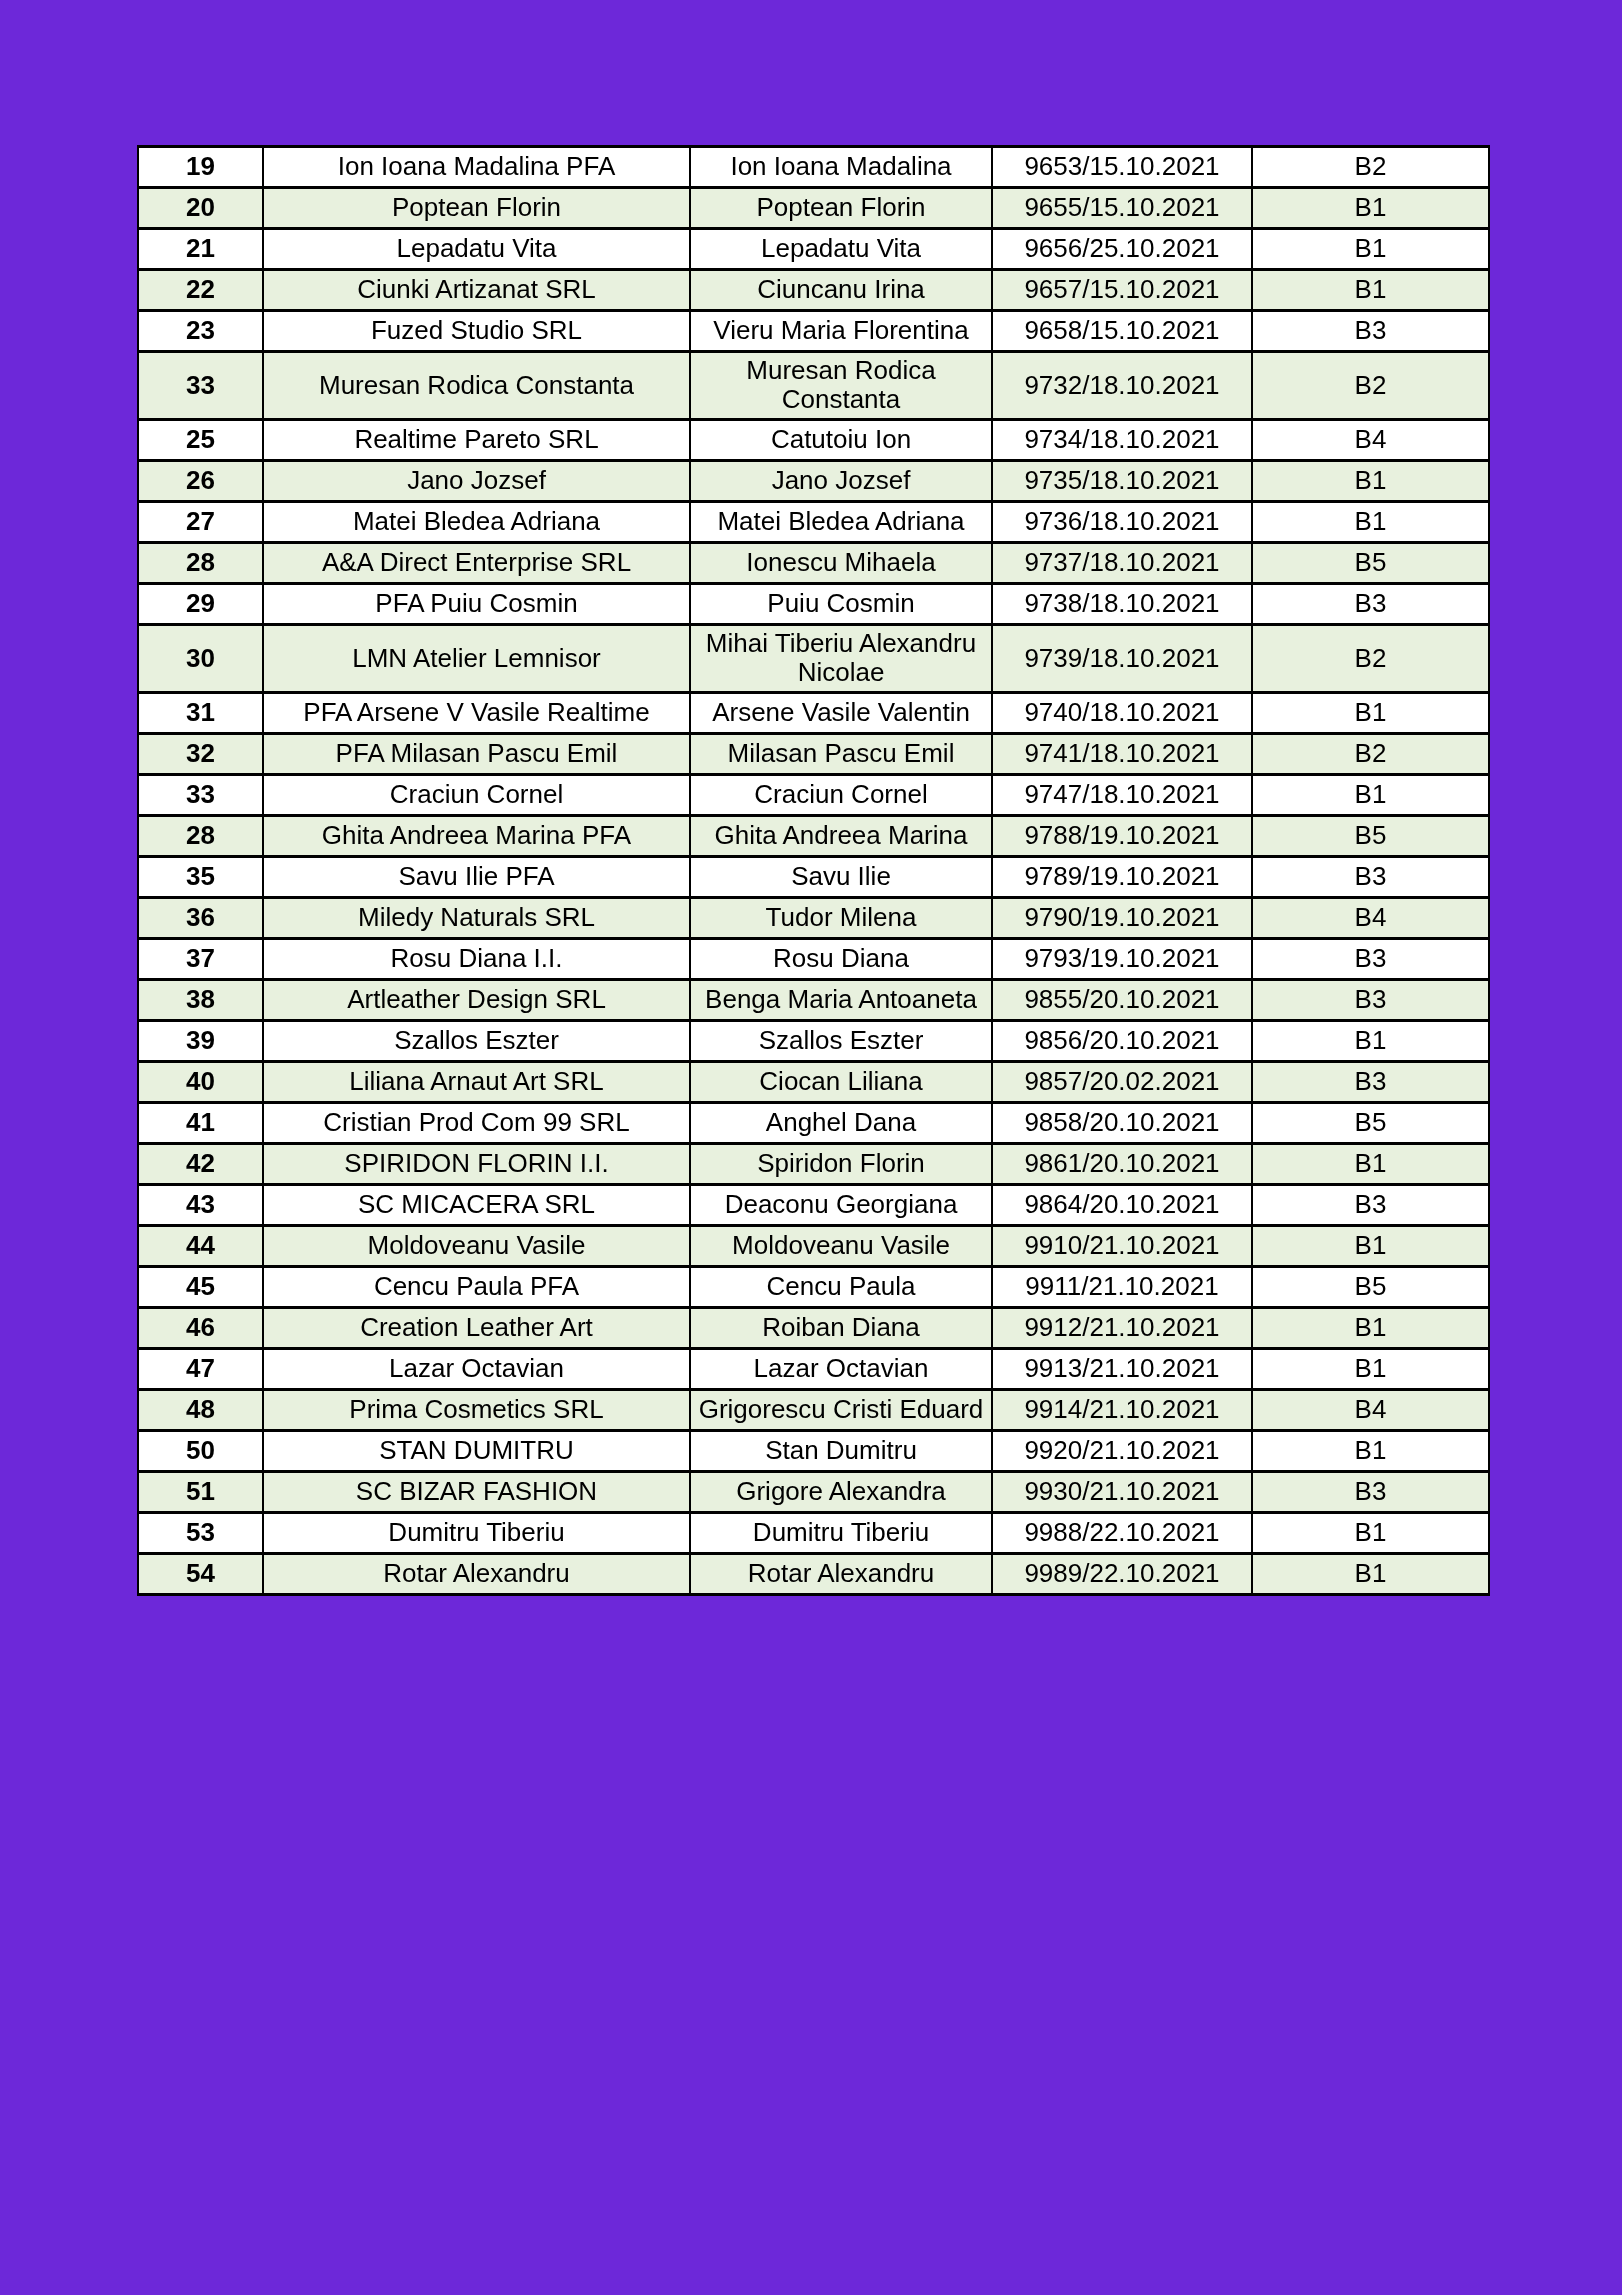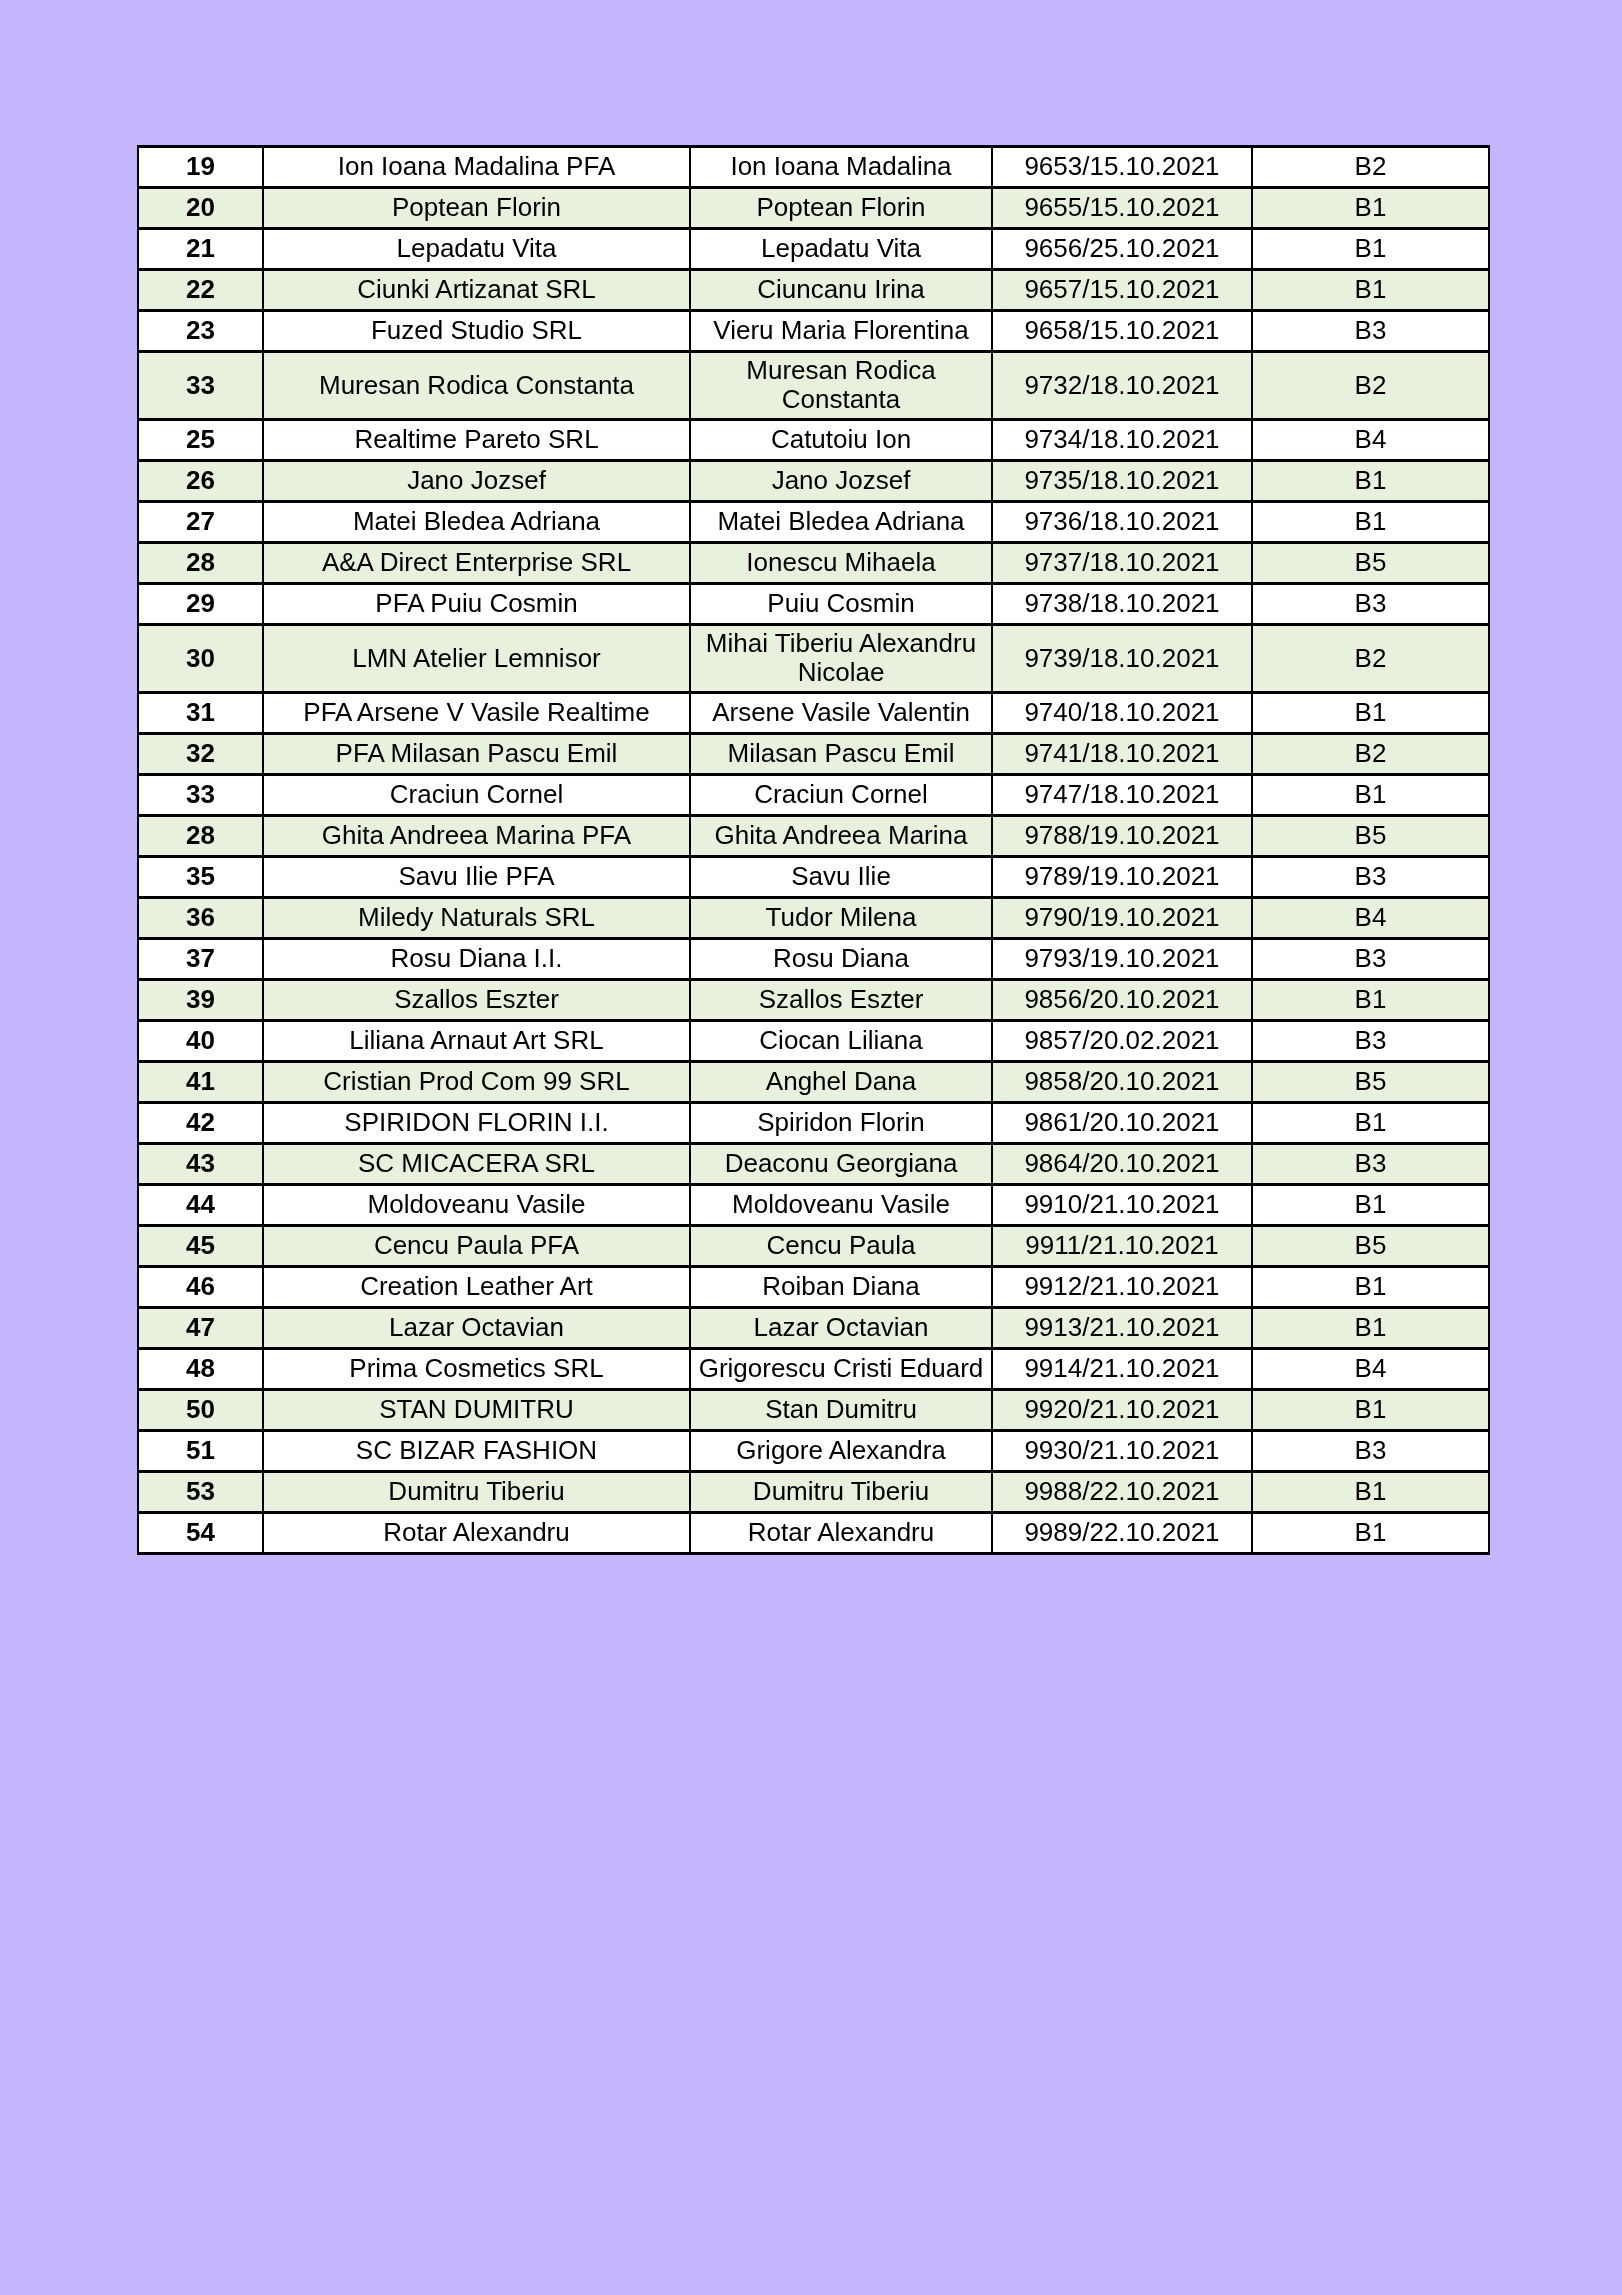--- a/index.html
+++ b/index.html
@@ -10,21 +10,21 @@
   * { box-sizing: border-box; }
   html, body {
     margin: 0;
     padding: 0;
     background: #ffffff;
   }
   .page {
     position: relative;
     width: 1622px;
     height: 2295px;
-    background: #c4b5fd;
+    background: #6d28d9;
     font-family: "Liberation Sans", "DejaVu Sans", sans-serif;
     color: var(--text-color);
   }
   table.registry {
     position: absolute;
     left: 137px;
     top: 145px;
     width: 1352px;
     border-collapse: collapse;
     table-layout: fixed;
@@ -190,20 +190,27 @@
     <td class="c-code">B4</td>
   </tr>
         <tr>
     <td class="c-no">37</td>
     <td class="c-company">Rosu Diana I.I.</td>
     <td class="c-person">Rosu Diana</td>
     <td class="c-reg">9793/19.10.2021</td>
     <td class="c-code">B3</td>
   </tr>
         <tr>
+    <td class="c-no">38</td>
+    <td class="c-company">Artleather Design SRL</td>
+    <td class="c-person">Benga Maria Antoaneta</td>
+    <td class="c-reg">9855/20.10.2021</td>
+    <td class="c-code">B3</td>
+  </tr>
+        <tr>
     <td class="c-no">39</td>
     <td class="c-company">Szallos Eszter</td>
     <td class="c-person">Szallos Eszter</td>
     <td class="c-reg">9856/20.10.2021</td>
     <td class="c-code">B1</td>
   </tr>
         <tr>
     <td class="c-no">40</td>
     <td class="c-company">Liliana Arnaut Art SRL</td>
     <td class="c-person">Ciocan Liliana</td>

